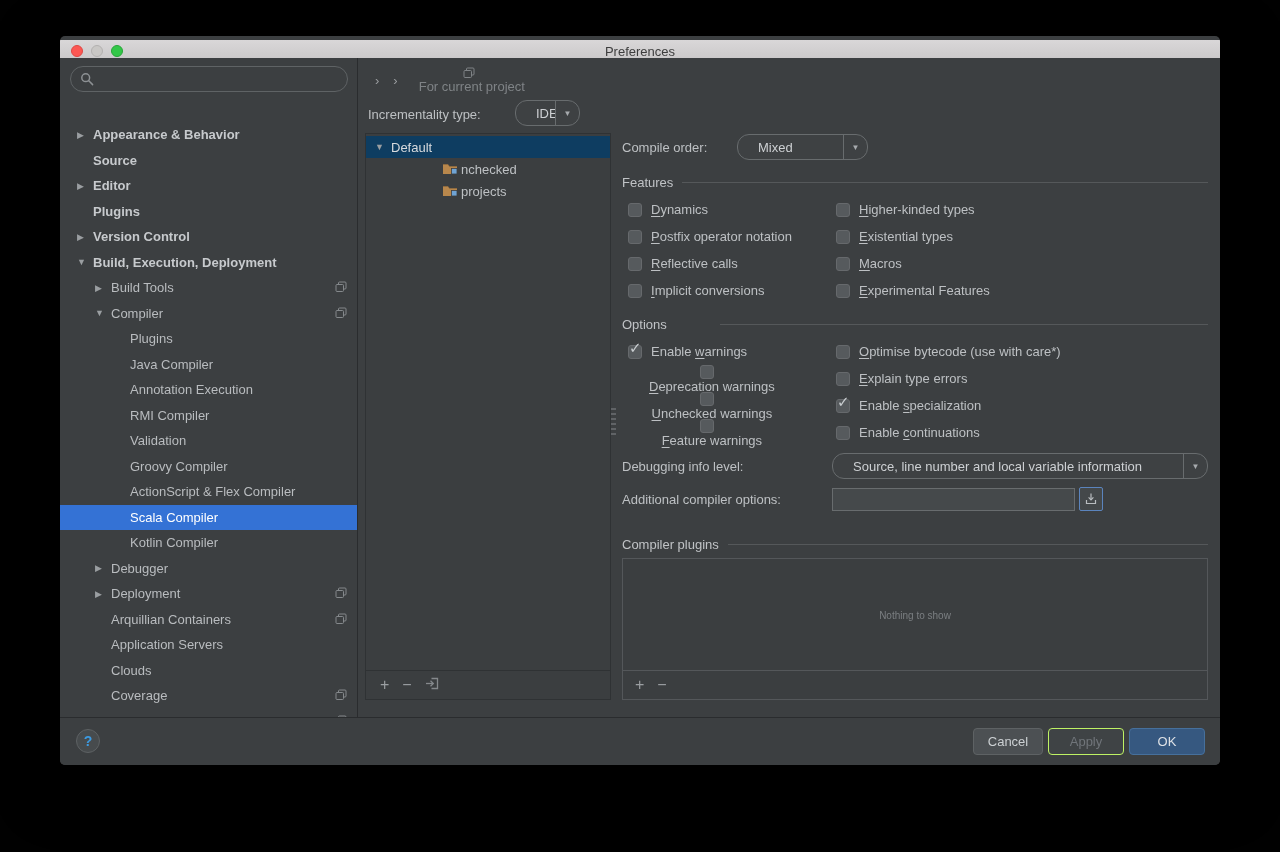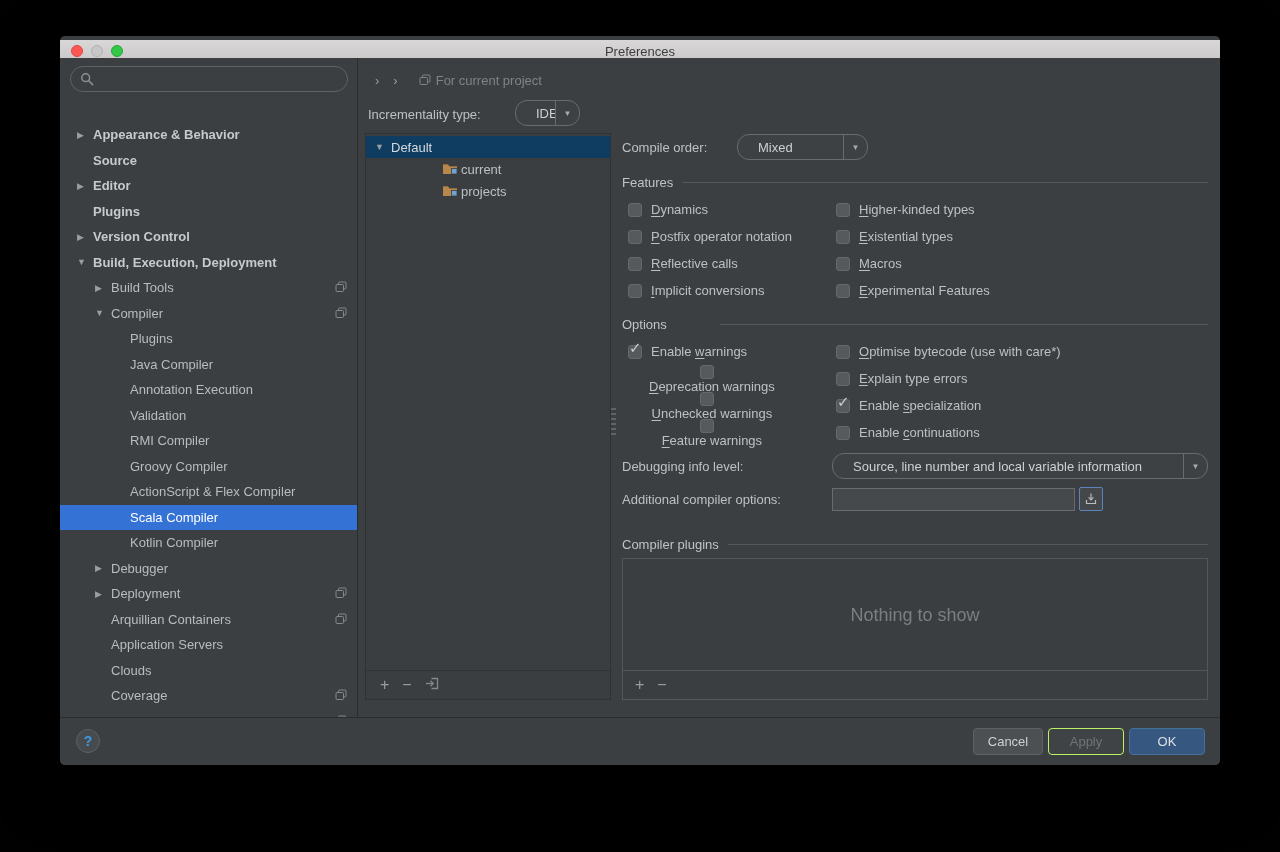--- a/index.html
+++ b/index.html
@@ -31,21 +31,21 @@
   .side-item.selected{background:#3472d5;}
   .side-item.selected .side-label{color:#fff;}
   .tree-arrow{width:16px;flex:0 0 16px;font-size:9px;color:#9a9ea1;text-align:left;}
   .proj-icon{position:absolute;right:10px;top:6px;display:none;}
   .side-item.shared .proj-icon{display:block;}
   
   .main{position:absolute;left:298px;top:22px;width:862px;bottom:47px;background:#3c3f41;}
   .breadcrumb-row{position:absolute;left:10px;top:13px;height:18px;display:flex;align-items:center;font-size:13px;}
   .crumb{font-weight:700;color:#d2d5d8;white-space:nowrap;}
   .crumb:not(:last-child)::after{content:"›";margin:0 7px;color:#9b9ea1;font-weight:400;}
-  .scope{display:flex;align-items:center;margin-left:14px;color:#7f8386;}
+  .scope{display:flex;align-items:center;margin-left:14px;color:#7f8386;flex-direction:column;}
   .scope svg{margin-right:5px;}
   .label{color:#bdc0c3;font-size:13px;}
   .inc-label{position:absolute;left:10px;top:49px;}
   
   .combo{position:absolute;box-sizing:border-box;height:26px;border:1px solid #686c6e;border-radius:12px;
     background:#3e4143;display:flex;align-items:stretch;cursor:default;padding-left:12px;}
   .combo .val{flex:1;display:flex;align-items:center;padding:0 8px;color:#cdd0d3;font-size:13px;white-space:nowrap;overflow:hidden;}
   .combo .arrow-sec{width:23px;border-left:1px solid #686c6e;display:flex;align-items:center;justify-content:center;}
   .combo .arrow-sec::after{content:"▼";font-size:8px;color:#a7abae;}
   .combo-inc{left:157px;top:42px;width:65px;}
@@ -92,21 +92,21 @@
   .debug-label{position:absolute;left:264px;top:401px;}
   .addl-label{position:absolute;left:264px;top:434px;}
   .text-input{position:absolute;left:474px;top:430px;width:243px;height:23px;box-sizing:border-box;
     background:#45494b;border:1px solid #686c6e;color:#cdd0d3;font-size:13px;padding:0 6px;outline:none;}
   .expand-btn{position:absolute;left:721px;top:429px;width:24px;height:24px;box-sizing:border-box;
     background:#44484a;border:1px solid #5b84bd;border-radius:2px;display:flex;align-items:center;justify-content:center;cursor:default;}
   
   .plugins-box{position:absolute;left:264px;top:500px;width:586px;height:142px;box-sizing:border-box;
     border:1px solid #54575a;background:#3b3e40;}
   .plugins-empty{position:absolute;left:0;right:0;top:0;height:113px;display:flex;align-items:center;justify-content:center;
-    color:#7b7f82;font-size:18px;}
+    color:#7b7f82;font-size:10px;}
   .plugins-toolbar{position:absolute;left:0;right:0;bottom:0;height:28px;border-top:1px solid #54575a;
     display:flex;align-items:center;gap:13px;padding-left:12px;color:#9b9fa2;font-size:16px;}
   
   .bottombar{position:absolute;left:0;right:0;bottom:0;height:47px;background:#3c3f41;border-top:1px solid #2a2c2e;}
   .help-btn{position:absolute;left:16px;top:11px;width:24px;height:24px;border-radius:50%;box-sizing:border-box;
     background:#474b4d;border:1px solid #5d6163;display:flex;align-items:center;justify-content:center;
     color:#3c9be2;font-weight:700;font-size:14px;cursor:default;}
   .btns{position:absolute;right:15px;top:10px;display:flex;gap:5px;}
   .btn{height:27px;box-sizing:border-box;border-radius:4px;font-size:13px;display:flex;align-items:center;justify-content:center;cursor:default;}
   .btn-cancel{width:70px;background:#4c5053;border:1px solid #5e6264;color:#ccd0d3;}
@@ -199,26 +199,26 @@
             <span class="side-label">Java Compiler</span>
 
           </div>
           <div class="side-item level-3">
             <span class="tree-arrow"></span>
             <span class="side-label">Annotation Execution</span>
 
           </div>
           <div class="side-item level-3">
             <span class="tree-arrow"></span>
+            <span class="side-label">RMI Compiler</span>
+
+          </div>
+          <div class="side-item level-3">
+            <span class="tree-arrow"></span>
             <span class="side-label">Validation</span>
-
-          </div>
-          <div class="side-item level-3">
-            <span class="tree-arrow"></span>
-            <span class="side-label">RMI Compiler</span>
 
           </div>
           <div class="side-item level-3">
             <span class="tree-arrow"></span>
             <span class="side-label">Groovy Compiler</span>
 
           </div>
           <div class="side-item level-3">
             <span class="tree-arrow"></span>
             <span class="side-label">ActionScript &amp; Flex Compiler</span>
@@ -326,21 +326,21 @@
             </div>
             <div class="tp-row folder">
               <span class="tree-arrow"></span>
               <span class="folder-ic">
                 <svg width="16" height="14" viewBox="0 0 16 14">
                   <path d="M1 3.5 h5 l1.5 2 H15 v7.5 H1 z" fill="#b8874c"></path>
                   <path d="M1 3.5 h5 l1.5 2 H15" fill="none" stroke="#9c713c" stroke-width="0.6"></path>
                   <rect x="9.5" y="7.5" width="5.5" height="5.5" fill="#6fa3d4" stroke="#3c3f41" stroke-width="0.8"></rect>
                 </svg>
               </span>
-              <span>current</span>
+              <span>nchecked</span>
             </div>
             <div class="tp-row folder">
               <span class="tree-arrow"></span>
               <span class="folder-ic">
                 <svg width="16" height="14" viewBox="0 0 16 14">
                   <path d="M1 3.5 h5 l1.5 2 H15 v7.5 H1 z" fill="#b8874c"></path>
                   <path d="M1 3.5 h5 l1.5 2 H15" fill="none" stroke="#9c713c" stroke-width="0.6"></path>
                   <rect x="9.5" y="7.5" width="5.5" height="5.5" fill="#6fa3d4" stroke="#3c3f41" stroke-width="0.8"></rect>
                 </svg>
               </span>

